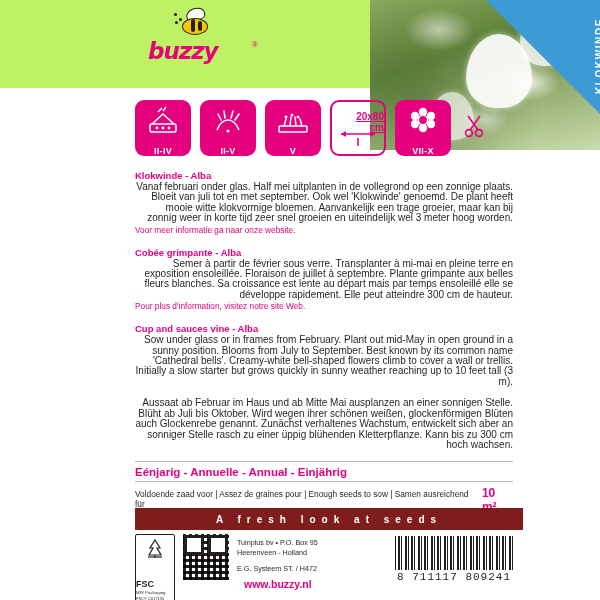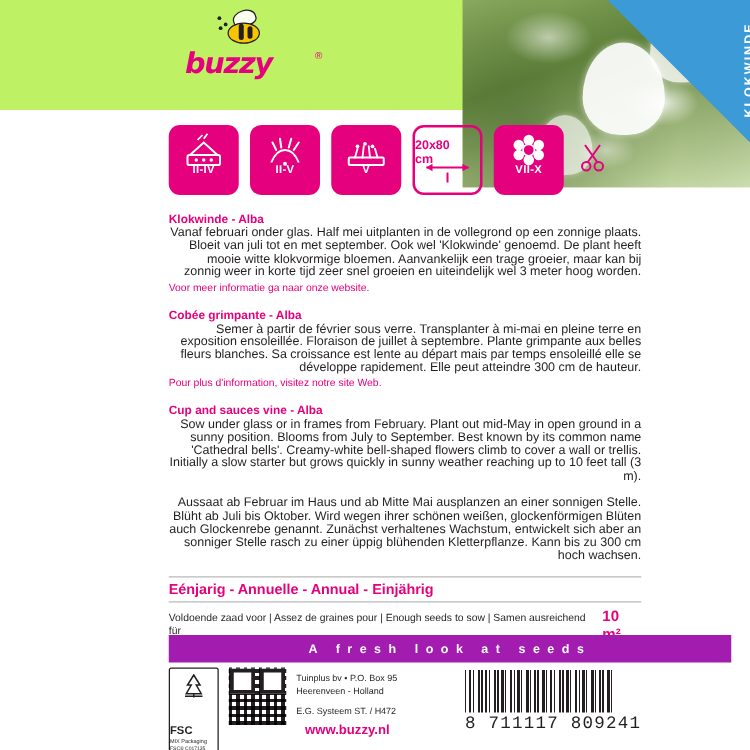--- a/index.html
+++ b/index.html
@@ -165,21 +165,21 @@
   .icon-box {
     width: 56px;
     height: 56px;
     background: #e5007d;
     border-radius: 9px;
     position: relative;
     color: #fff;
   }
   .icon-box .cap {
     position: absolute;
-    bottom: 16px;
+    bottom: 0;
     left: 0;
     width: 100%;
     text-align: center;
     font-size: 9px;
     font-weight: bold;
     letter-spacing: .3px;
   }
   .icon-box .gfx {
     position: absolute;
     left: 0; top: 6px;
@@ -192,24 +192,25 @@
     width: 56px; height: 56px;
     border: 2px solid #e5007d;
     border-radius: 9px;
     position: relative;
     color: #e5007d;
     box-sizing: border-box;
   }
   .dim-box .dimtext {
     position: absolute;
     top: 9px; left: 0; width: 100%;
-    text-align: left;
+    text-align: right;
     font-size: 10px;
     font-weight: bold;
     line-height: 11px;
+    text-decoration: underline;
   }
   .dim-box .arrows {
     position: absolute;
     bottom: 6px; left: 0; width: 100%;
     height: 22px;
   }
   .scissors {
     margin-left: 4px;
     color: #e5007d;
   }
@@ -262,23 +263,23 @@
     color: #e5007d;
     font-weight: bold;
     font-size: 12px;
   }
 
   
   .blackbar {
     position: absolute;
     left: 135px;
     top: 508px;
-    width: 450px;
+    width: 388px;
     height: 22px;
-    background: #a21caf;
+    background: #7f1d1d;
     color: #ffffff;
     display: flex;
     align-items: center;
     justify-content: center;
   }
   .blackbar span {
     font-size: 10px;
     font-weight: bold;
     letter-spacing: 6px;
   }
@@ -349,21 +350,21 @@
   }
   .barcode {
     width: 118px; height: 34px;
     background-image:
       repeating-linear-gradient(90deg,
         #231f20 0 1px, #fff 1px 3px, #231f20 3px 5px, #fff 5px 6px,
         #231f20 6px 7px, #fff 7px 10px, #231f20 10px 12px, #fff 12px 13px);
   }
   .barnum {
     font-family: "Liberation Mono", monospace;
-    font-size: 14px;
+    font-size: 11px;
     letter-spacing: 1px;
     margin-top: 1px;
   }
   .url {
     position: absolute;
     left: 244px;
     top: 578px;
     color: #e5007d;
     font-size: 10.5px;
     font-weight: bold;

